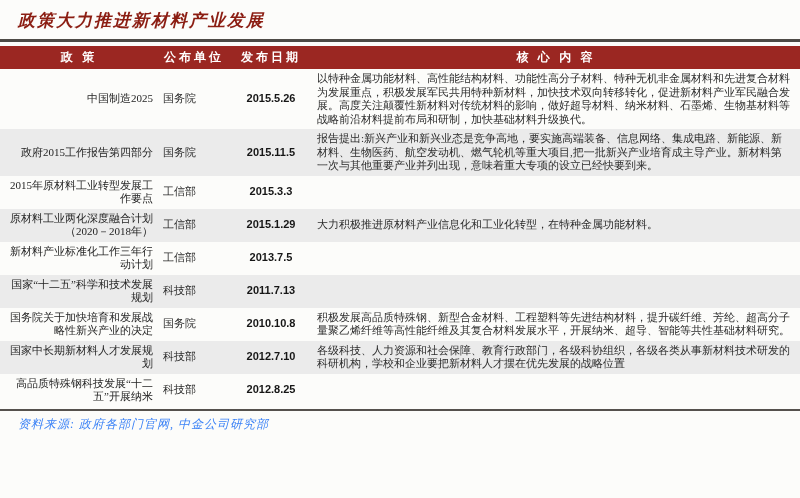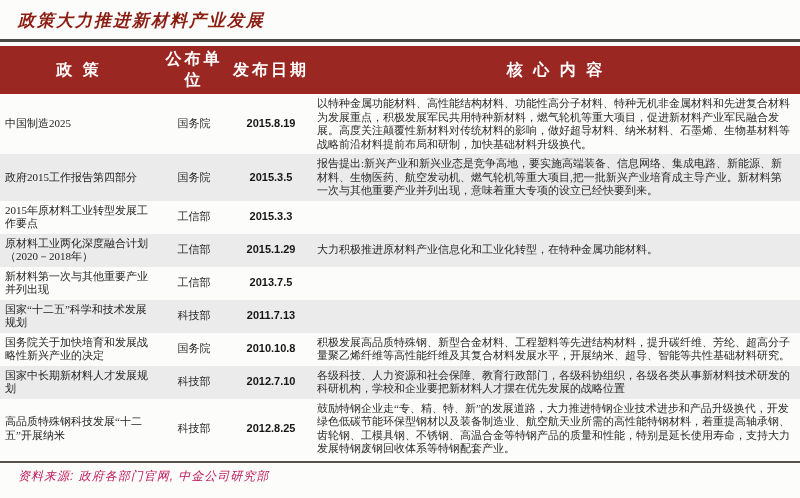--- a/index.html
+++ b/index.html
@@ -19,50 +19,50 @@
     font-size:17px;letter-spacing:2px;
     color:#8b1d12;
   }
   .title-divider{height:3px;background:#4d4a46;margin:3px 0 4px 0;}
 
   
   .tbl{width:100%;}
   .thead{
     display:grid;grid-template-columns:158px 72px 82px 1fr;
     background:#9b2722;color:#fff;
-    font-weight:bold;font-size:16px;letter-spacing:3px;
+    font-weight:bold;font-size:12px;letter-spacing:3px;
     padding:3px 0;align-items:center;
   }
   .th{text-align:center;}
   .tr{
     display:grid;grid-template-columns:158px 72px 82px 1fr;
     font-size:11px;line-height:13.5px;
     padding:3px 0;align-items:center;
   }
   .tr:nth-child(even){background:#ebebeb;}
   .td{padding:0 5px;box-sizing:border-box;}
   .td-policy{
-    text-align:left;font-weight:500;color:#1f1f1f;
+    text-align:right;font-weight:500;color:#1f1f1f;
     font-family:"Liberation Serif","DejaVu Serif",serif;
   }
-  .td-agency{text-align:center;color:#2a2a2a;
+  .td-agency{text-align:left;color:#2a2a2a;
     font-family:"Liberation Serif","DejaVu Serif",serif;}
   .td-date{text-align:center;font-weight:700;color:#161616;}
   .td-content{
     text-align:left;color:#2b2b2b;padding-right:8px;
     font-family:"Liberation Serif","DejaVu Serif",serif;
   }
 
   
   .bottom-divider{height:2px;background:#55514d;margin-top:2px;}
   .source-row{padding:3px 18px;}
   .source-note{
-    font-family:Liberation Sans, sans-serif;
+    font-family:Liberation Serif, serif;
     font-style:italic;font-size:12px;letter-spacing:1px;
-    color:#be185d;
+    color:#3b82f6;
   }
 </style>
 </head>
 <body>
 
 <div class="page">
 
   <div class="title-row">
     <span class="fig-title">政策大力推进新材料产业发展</span>
   </div>
@@ -72,46 +72,46 @@
     <div class="thead">
       <div class="th">政 策</div>
       <div class="th">公布单位</div>
       <div class="th">发布日期</div>
       <div class="th">核 心 内 容</div>
     </div>
     <div class="tbody">
   <div class="tr">
     <div class="td td-policy">中国制造2025</div>
     <div class="td td-agency">国务院</div>
-    <div class="td td-date">2015.8.19</div>
-    <div class="td td-content">以特种金属功能材料、高性能结构材料、功能性高分子材料、特种无机非金属材料和先进复合材料为发展重点，积极发展军民共用特种新材料，燃气轮机等重大项目，促进新材料产业军民融合发展。高度关注颠覆性新材料对传统材料的影响，做好超导材料、纳米材料、石墨烯、生物基材料等战略前沿材料提前布局和研制，加快基础材料升级换代。</div>
+    <div class="td td-date">2015.5.26</div>
+    <div class="td td-content">以特种金属功能材料、高性能结构材料、功能性高分子材料、特种无机非金属材料和先进复合材料为发展重点，积极发展军民共用特种新材料，加快技术双向转移转化，促进新材料产业军民融合发展。高度关注颠覆性新材料对传统材料的影响，做好超导材料、纳米材料、石墨烯、生物基材料等战略前沿材料提前布局和研制，加快基础材料升级换代。</div>
   </div>
 
   <div class="tr">
     <div class="td td-policy">政府2015工作报告第四部分</div>
     <div class="td td-agency">国务院</div>
-    <div class="td td-date">2015.3.5</div>
+    <div class="td td-date">2015.11.5</div>
     <div class="td td-content">报告提出:新兴产业和新兴业态是竞争高地，要实施高端装备、信息网络、集成电路、新能源、新材料、生物医药、航空发动机、燃气轮机等重大项目,把一批新兴产业培育成主导产业。新材料第一次与其他重要产业并列出现，意味着重大专项的设立已经快要到来。</div>
   </div>
 
   <div class="tr">
     <div class="td td-policy">2015年原材料工业转型发展工作要点</div>
     <div class="td td-agency">工信部</div>
     <div class="td td-date">2015.3.3</div>
   </div>
 
   <div class="tr">
     <div class="td td-policy">原材料工业两化深度融合计划（2020－2018年）</div>
     <div class="td td-agency">工信部</div>
     <div class="td td-date">2015.1.29</div>
     <div class="td td-content">大力积极推进原材料产业信息化和工业化转型，在特种金属功能材料。</div>
   </div>
 
   <div class="tr">
-    <div class="td td-policy">新材料第一次与其他重要产业并列出现</div>
+    <div class="td td-policy">新材料产业标准化工作三年行动计划</div>
     <div class="td td-agency">工信部</div>
     <div class="td td-date">2013.7.5</div>
   </div>
 
   <div class="tr">
     <div class="td td-policy">国家“十二五”科学和技术发展规划</div>
     <div class="td td-agency">科技部</div>
     <div class="td td-date">2011.7.13</div>
   </div>
 
@@ -126,21 +126,20 @@
     <div class="td td-policy">国家中长期新材料人才发展规划</div>
     <div class="td td-agency">科技部</div>
     <div class="td td-date">2012.7.10</div>
     <div class="td td-content">各级科技、人力资源和社会保障、教育行政部门，各级科协组织，各级各类从事新材料技术研发的科研机构，学校和企业要把新材料人才摆在优先发展的战略位置</div>
   </div>
 
   <div class="tr">
     <div class="td td-policy">高品质特殊钢科技发展“十二五”开展纳米</div>
     <div class="td td-agency">科技部</div>
     <div class="td td-date">2012.8.25</div>
-    <div class="td td-content">鼓励特钢企业走“专、精、特、新”的发展道路，大力推进特钢企业技术进步和产品升级换代，开发绿色低碳节能环保型钢材以及装备制造业、航空航天业所需的高性能特钢材料，着重提高轴承钢、齿轮钢、工模具钢、不锈钢、高温合金等特钢产品的质量和性能，特别是延长使用寿命，支持大力发展特钢废钢回收体系等特钢配套产业。</div>
   </div>
 </div>
   </div>
 
   <div class="bottom-divider"></div>
   <div class="source-row">
     <span class="source-note">资料来源: 政府各部门官网, 中金公司研究部</span>
   </div>
 
 </div>

